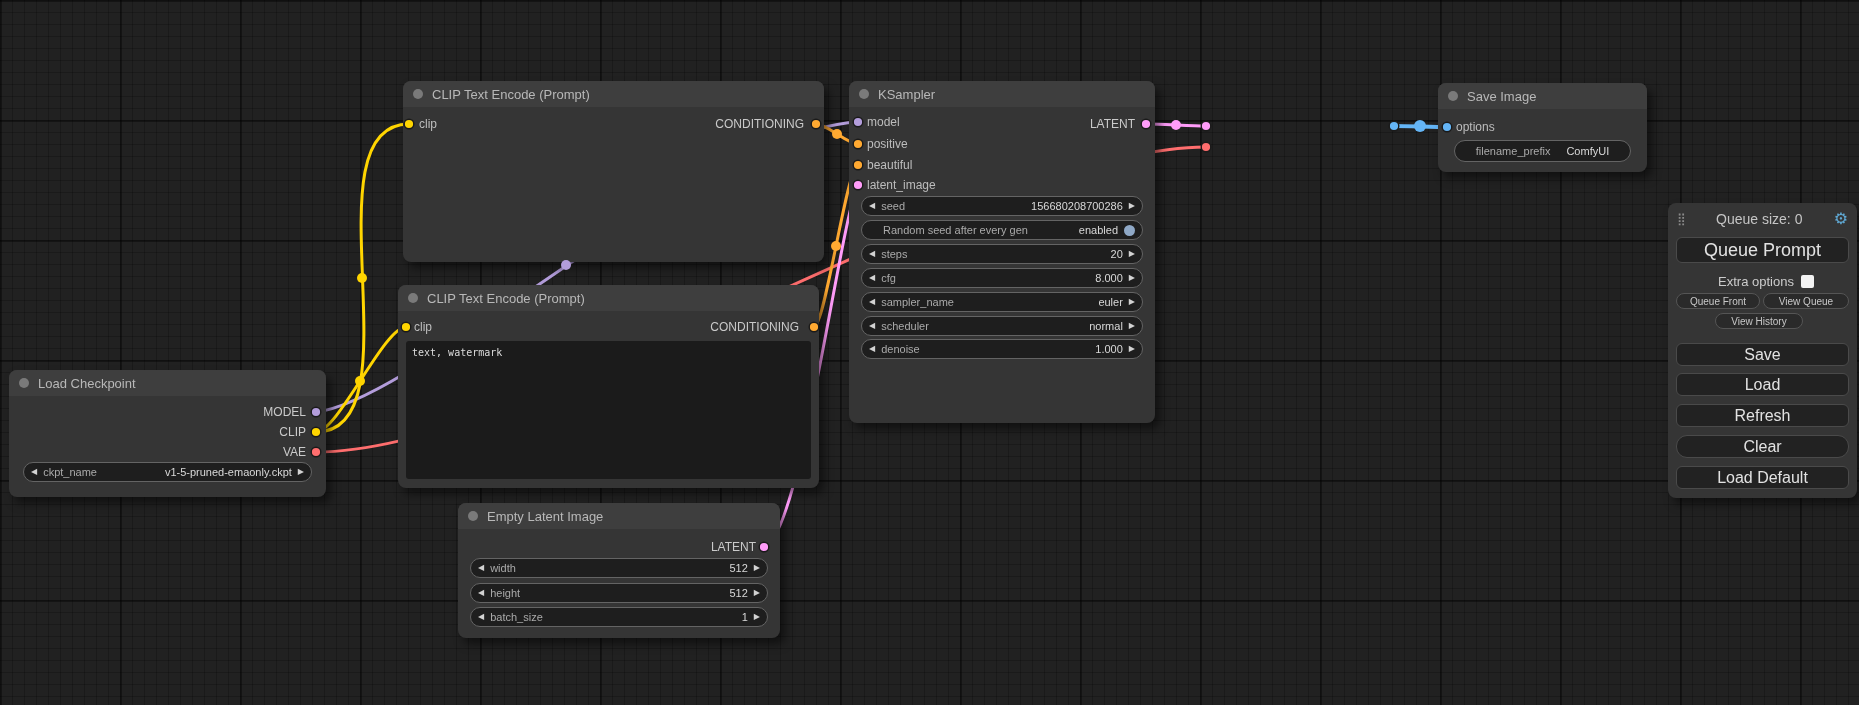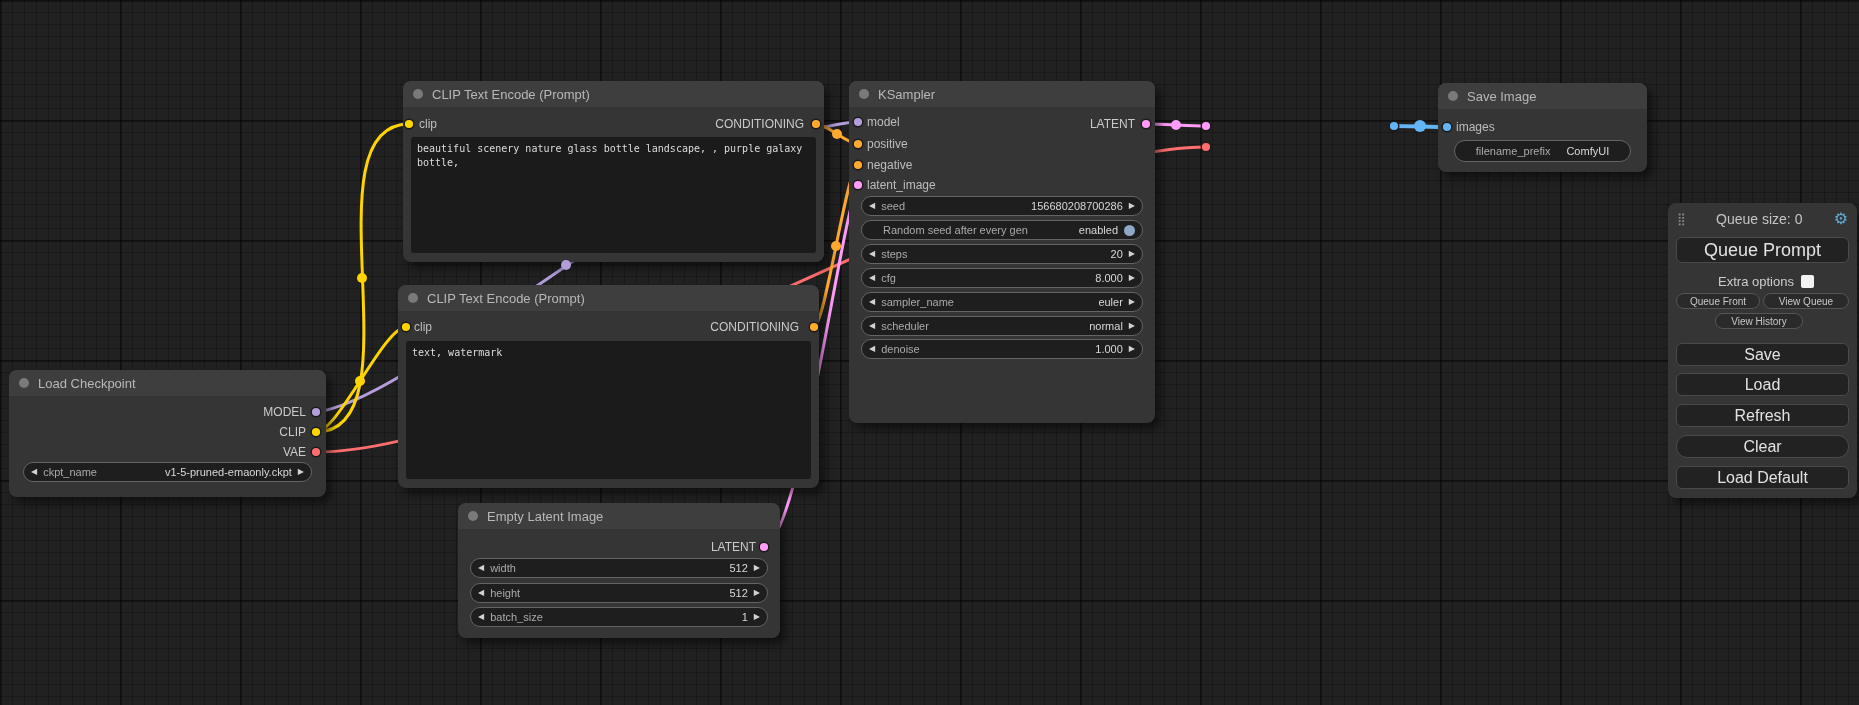--- a/index.html
+++ b/index.html
@@ -106,41 +106,40 @@
     </div>
   </div>
 
   <div class="node" style="left:403px;top:81px;width:421px;height:181px;">
     <div class="titlebar">
       <span class="status-dot"></span>
       <span class="title">CLIP Text Encode (Prompt)</span>
     </div>
     <span class="port-label" style="top:36px;left:16px;">clip</span>
     <span class="out-label" style="top:36px;right:20px;">CONDITIONING</span>
-    <div class="textarea" style="left:8px;right:8px;top:56px;bottom:9px;">beautiful scenery nature glass bottle landscape, , purple galaxy bottle,</div>
   </div>
 
   <div class="node" style="left:398px;top:285px;width:421px;height:203px;">
     <div class="titlebar">
       <span class="status-dot"></span>
       <span class="title">CLIP Text Encode (Prompt)</span>
     </div>
     <span class="port-label" style="top:35px;left:16px;">clip</span>
     <span class="out-label" style="top:35px;right:20px;">CONDITIONING</span>
     <div class="textarea" style="left:8px;right:8px;top:56px;bottom:9px;">text, watermark</div>
   </div>
 
   <div class="node" style="left:849px;top:81px;width:306px;height:342px;">
     <div class="titlebar">
       <span class="status-dot"></span>
       <span class="title">KSampler</span>
     </div>
     <span class="port-label" style="top:34px;left:18px;">model</span>
     <span class="port-label" style="top:56px;left:18px;">positive</span>
-    <span class="port-label" style="top:77px;left:18px;">negative</span>
+    <span class="port-label" style="top:77px;left:18px;">beautiful</span>
     <span class="port-label" style="top:97px;left:18px;">latent_image</span>
     <span class="out-label" style="top:36px;right:20px;">LATENT</span>
 
     <div class="widget" style="left:12px;right:12px;top:115px;">
       <span class="arrow">◀</span>
       <span class="wlabel">seed</span>
       <span class="wvalue">156680208700286</span>
       <span class="arrow">▶</span>
     </div>
     <div class="widget" style="left:12px;right:12px;top:139px;">
@@ -179,21 +178,21 @@
       <span class="arrow">▶</span>
     </div>
   </div>
 
 
   <div class="node" style="left:1438px;top:83px;width:209px;height:89px;">
     <div class="titlebar">
       <span class="status-dot"></span>
       <span class="title">Save Image</span>
     </div>
-    <span class="port-label" style="top:37px;left:18px;">images</span>
+    <span class="port-label" style="top:37px;left:18px;">options</span>
     <div class="widget noarrows" style="left:16px;right:16px;top:57px;height:22px;border-radius:11px;">
       <span style="color:#aaaaaa;">filename_prefix</span>
       <span style="color:#d8d8d8;">ComfyUI</span>
     </div>
   </div>
 
   <div class="node" style="left:458px;top:503px;width:322px;height:135px;">
     <div class="titlebar">
       <span class="status-dot"></span>
       <span class="title">Empty Latent Image</span>

